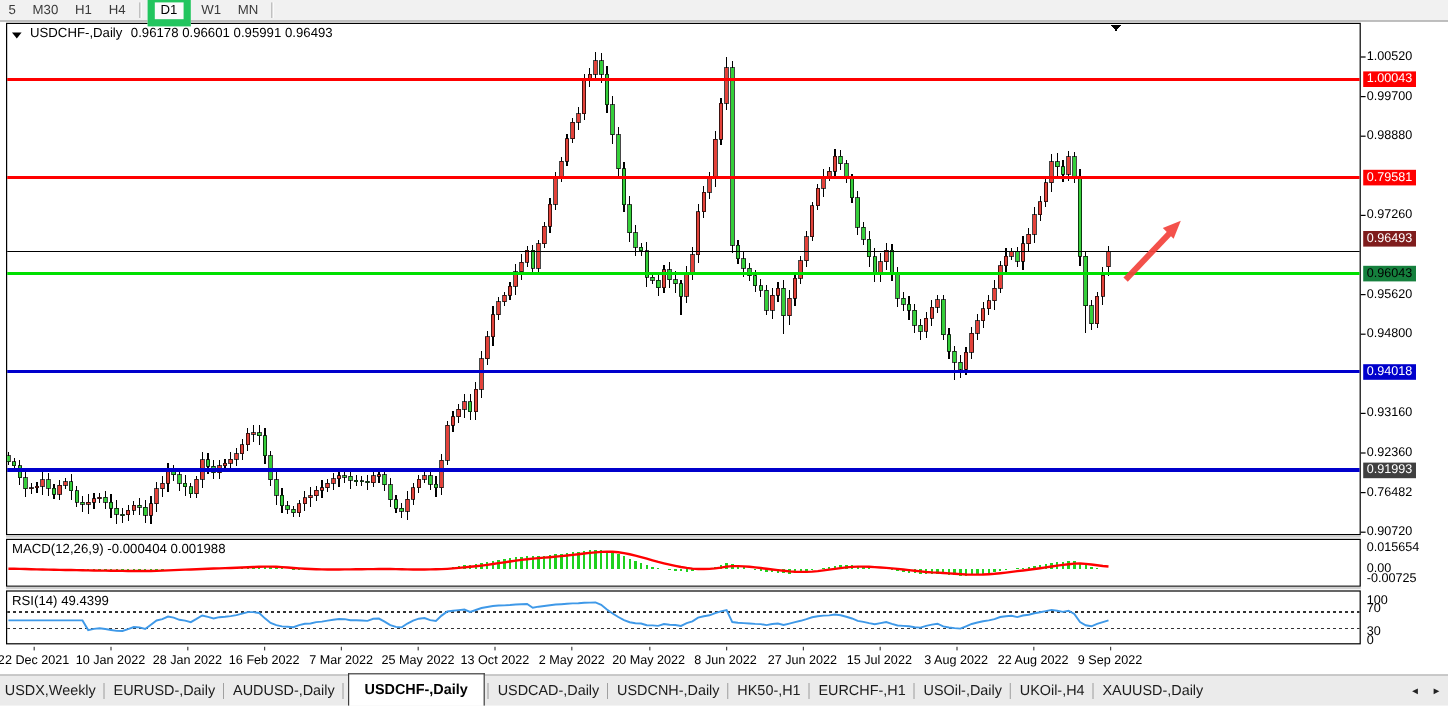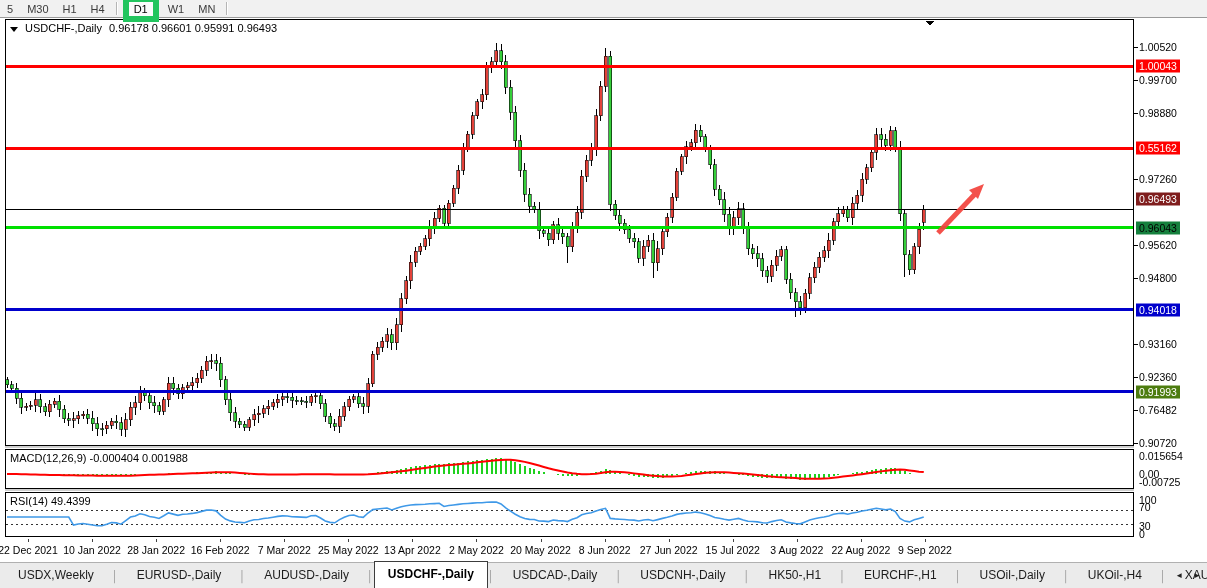--- a/index.html
+++ b/index.html
@@ -21,21 +21,21 @@
        border-top:5px solid #000;display:inline-block;margin-top:2px;}
   .splitter{position:absolute;left:5px;width:1129px;height:2px;background:#cfcfcf;}
   .axis-label{position:absolute;left:1139px;font-size:10.5px;color:#000;transform:translateY(-50%);white-space:nowrap;}
   .axis-tick{position:absolute;left:1134px;width:4px;height:1px;background:#000;}
   .badge{position:absolute;left:1136px;transform:translateY(-50%);font-size:10.5px;line-height:13px;
        padding:0 3px;white-space:nowrap;z-index:4;}
   .date-label{position:absolute;top:544px;font-size:10.5px;color:#000;transform:translateX(-50%);white-space:nowrap;}
   .date-tick{position:absolute;top:539px;width:1px;height:3px;background:#444;}
   .tabbar{position:absolute;left:0;top:562px;width:1207px;height:26px;background:#ebebeb;
        border-top:1px solid #b0b0b0;display:flex;align-items:flex-end;font-size:12px;color:#1c1c1c;z-index:6;box-sizing:border-box;}
-  .tab{padding:4px 18px 6px;white-space:nowrap;cursor:default;}
+  .tab{padding:4px 4px 6px;white-space:nowrap;cursor:default;}
   .tab.active{background:#fff;border:1px solid #3c3c3c;border-bottom:0;padding:5px 13px 7px;
        margin-top:-3px;font-weight:bold;color:#000;}
   .tsep{color:#9a9a9a;padding-bottom:6px;font-size:11px;}
   .tab-scroll{position:absolute;right:6px;bottom:8px;display:flex;gap:10px;font-size:8px;color:#222;}
 </style>
 </head>
 <body>
 
 <div class="toolbar" id="toolbar">
     <div class="tf-btn">5</div>
@@ -685,46 +685,46 @@
     <div class="axis-label" style="top: 278.134px;">0.94800</div>
     <div class="axis-tick" style="top: 344.403px;"></div>
     <div class="axis-label" style="top: 344.403px;">0.93160</div>
     <div class="axis-tick" style="top: 376.729px;"></div>
     <div class="axis-label" style="top: 376.729px;">0.92360</div>
     <div class="axis-tick" style="top: 409.864px;"></div>
     <div class="axis-label" style="top: 409.864px;">0.76482</div>
     <div class="axis-tick" style="top: 442.998px;"></div>
     <div class="axis-label" style="top: 442.998px;">0.90720</div>
     <div class="badge" style="top: 66.2746px; background: rgb(255, 0, 0); color: rgb(255, 255, 255);">1.00043</div>
-    <div class="badge" style="top: 148.06px; background: rgb(255, 0, 0); color: rgb(255, 255, 255);">0.55162</div>
+    <div class="badge" style="top: 148.06px; background: rgb(255, 0, 0); color: rgb(255, 255, 255);">0.79581</div>
     <div class="badge" style="top: 199px; background: #7f1d1d; color: rgb(255, 255, 255);">0.96493</div>
     <div class="badge" style="top: 227.907px; background: #15803d; color: rgb(0, 0, 0);">0.96043</div>
     <div class="badge" style="top: 309.733px; background: rgb(0, 0, 204); color: rgb(255, 255, 255);">0.94018</div>
-    <div class="badge" style="top: 391.559px; background: #4d7c0f; color: rgb(255, 255, 255);">0.91993</div>
+    <div class="badge" style="top: 391.559px; background: #404040; color: rgb(255, 255, 255);">0.91993</div>
     <div class="axis-label" style="top: 456px;">0.015654</div>
     <div class="axis-label" style="top: 474px;">0.00</div>
     <div class="axis-label" style="top: 482px;">-0.00725</div>
     <div class="axis-label" style="top: 500px;">100</div>
     <div class="axis-label" style="top: 507px;">70</div>
     <div class="axis-label" style="top: 526px;">30</div>
     <div class="axis-label" style="top: 534px;">0</div>
     <div class="date-tick" style="left: 28px;"></div>
     <div class="date-label" style="left: 28px;">22 Dec 2021</div>
     <div class="date-tick" style="left: 92.07px;"></div>
     <div class="date-label" style="left: 92.07px;">10 Jan 2022</div>
     <div class="date-tick" style="left: 156.14px;"></div>
     <div class="date-label" style="left: 156.14px;">28 Jan 2022</div>
     <div class="date-tick" style="left: 220.21px;"></div>
     <div class="date-label" style="left: 220.21px;">16 Feb 2022</div>
     <div class="date-tick" style="left: 284.28px;"></div>
     <div class="date-label" style="left: 284.28px;">7 Mar 2022</div>
     <div class="date-tick" style="left: 348.35px;"></div>
     <div class="date-label" style="left: 348.35px;">25 May 2022</div>
     <div class="date-tick" style="left: 412.42px;"></div>
-    <div class="date-label" style="left: 412.42px;">13 Apr 2022</div>
+    <div class="date-label" style="left: 412.42px;">13 Oct 2022</div>
     <div class="date-tick" style="left: 476.49px;"></div>
     <div class="date-label" style="left: 476.49px;">2 May 2022</div>
     <div class="date-tick" style="left: 540.56px;"></div>
     <div class="date-label" style="left: 540.56px;">20 May 2022</div>
     <div class="date-tick" style="left: 604.63px;"></div>
     <div class="date-label" style="left: 604.63px;">8 Jun 2022</div>
     <div class="date-tick" style="left: 668.7px;"></div>
     <div class="date-label" style="left: 668.7px;">27 Jun 2022</div>
     <div class="date-tick" style="left: 732.77px;"></div>
     <div class="date-label" style="left: 732.77px;">15 Jul 2022</div>

